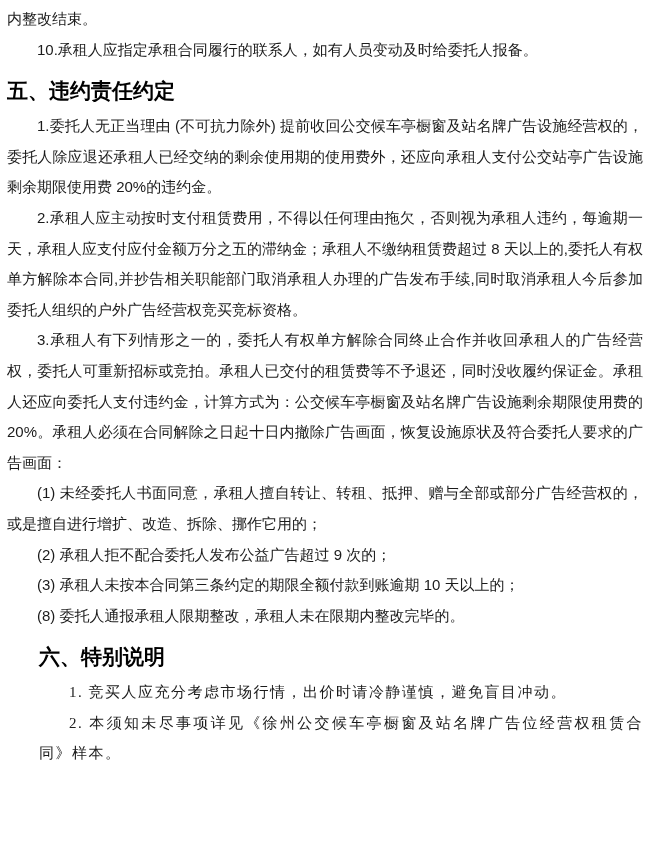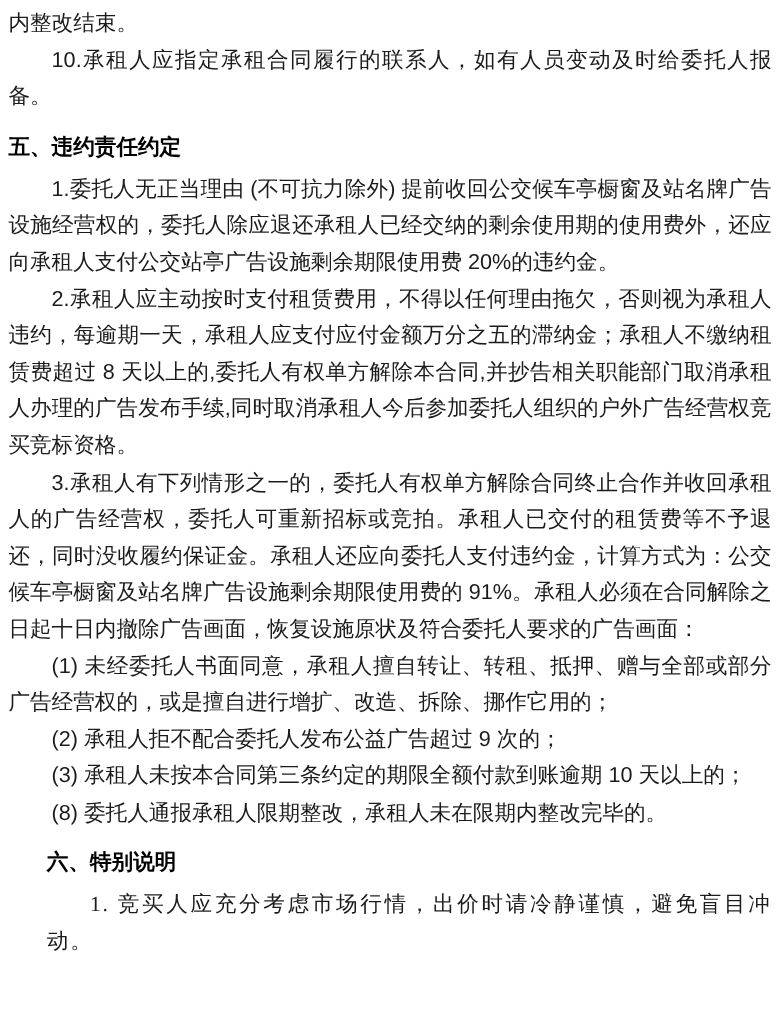--- a/index.html
+++ b/index.html
@@ -16,32 +16,32 @@
   }
   .page {
     box-sizing: border-box;
     width: 650px;
     height: 860px;
     padding: 4px 7px 0 7px;
     background: #ffffff;
   }
   .para {
     margin: 0;
-    font-size: 18px;
+    font-size: 15px;
     line-height: 30.6px;
     text-align: justify;
     text-indent: 2em;
     color: #1b1b1b;
   }
   .noindent {
     text-indent: 0;
   }
   .heading {
     margin: 6px 0 0 0;
-    font-size: 18px;
+    font-size: 21px;
     line-height: 40px;
     font-weight: bold;
     color: #000000;
   }
   .sans {
     font-family: "Liberation Sans", "DejaVu Sans", sans-serif;
   }
   .serif {
     font-family: "Liberation Serif", "DejaVu Serif", serif;
     margin-left: 32px;
@@ -58,29 +58,30 @@
   <p class="para noindent">内整改结束。</p>
 
   <p class="para">10.承租人应指定承租合同履行的联系人，如有人员变动及时给委托人报备。</p>
 
   <h2 class="heading sans">五、违约责任约定</h2>
 
   <p class="para">1.委托人无正当理由 (不可抗力除外) 提前收回公交候车亭橱窗及站名牌广告设施经营权的，委托人除应退还承租人已经交纳的剩余使用期的使用费外，还应向承租人支付公交站亭广告设施剩余期限使用费 20%的违约金。</p>
 
   <p class="para">2.承租人应主动按时支付租赁费用，不得以任何理由拖欠，否则视为承租人违约，每逾期一天，承租人应支付应付金额万分之五的滞纳金；承租人不缴纳租赁费超过 8 天以上的,委托人有权单方解除本合同,并抄告相关职能部门取消承租人办理的广告发布手续,同时取消承租人今后参加委托人组织的户外广告经营权竞买竞标资格。</p>
 
-  <p class="para">3.承租人有下列情形之一的，委托人有权单方解除合同终止合作并收回承租人的广告经营权，委托人可重新招标或竞拍。承租人已交付的租赁费等不予退还，同时没收履约保证金。承租人还应向委托人支付违约金，计算方式为：公交候车亭橱窗及站名牌广告设施剩余期限使用费的 91%。承租人必须在合同解除之日起十日内撤除广告画面，恢复设施原状及符合委托人要求的广告画面：</p>
+  <p class="para">3.承租人有下列情形之一的，委托人有权单方解除合同终止合作并收回承租人的广告经营权，委托人可重新招标或竞拍。承租人已交付的租赁费等不予退还，同时没收履约保证金。承租人还应向委托人支付违约金，计算方式为：公交候车亭橱窗及站名牌广告设施剩余期限使用费的 20%。承租人必须在合同解除之日起十日内撤除广告画面，恢复设施原状及符合委托人要求的广告画面：</p>
 
   <p class="para">(1) 未经委托人书面同意，承租人擅自转让、转租、抵押、赠与全部或部分广告经营权的，或是擅自进行增扩、改造、拆除、挪作它用的；</p>
 
   <p class="para">(2) 承租人拒不配合委托人发布公益广告超过 9 次的；</p>
 
   <p class="para">(3) 承租人未按本合同第三条约定的期限全额付款到账逾期 10 天以上的；</p>
 
   <p class="para">(8) 委托人通报承租人限期整改，承租人未在限期内整改完毕的。</p>
 
 
   <h2 class="heading serif">六、特别说明</h2>
 
   <p class="para serif spaced">1. 竞买人应充分考虑市场行情，出价时请冷静谨慎，避免盲目冲动。</p>
 
+  <p class="para serif spaced">2. 本须知未尽事项详见《徐州公交候车亭橱窗及站名牌广告位经营权租赁合同》样本。</p>
 
 </div>
 
 </body></html>

